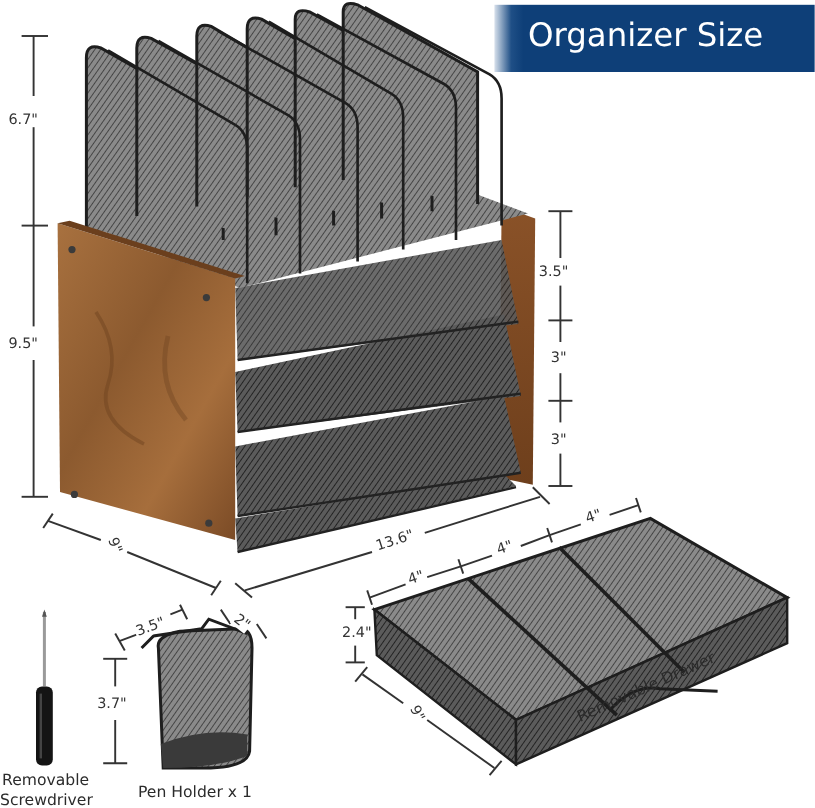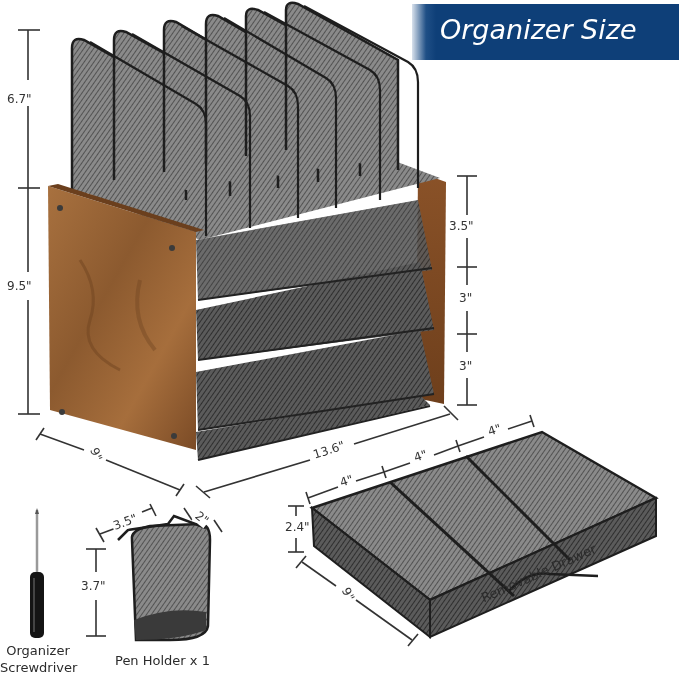--- a/index.html
+++ b/index.html
@@ -1,21 +1,20 @@
 <!DOCTYPE html>
 <html><head>
   <meta charset="utf-8">
   <style>
     html, body { margin: 0; padding: 0; background: #ffffff; }
     body { width: 679px; height: 673px; position: relative; overflow: hidden; font-family: "DejaVu Sans", sans-serif; }
     .lbl { position: absolute; font-size: 12px; color: #333; white-space: nowrap; background: #fff; padding: 0 1px; line-height: 13px; }
     .banner {
       position: absolute; left: 412px; top: 4px; width: 267px; height: 56px;
       background: linear-gradient(90deg, #d8e1ec 0px, #1f4f86 14px, #0e3f78 24px, #0e3f78 100%);
-      font-style: italic;
     }
     .banner-title {
       position: absolute; left: 28px; top: 10px; font-size: 27px; color: #ffffff; font-weight: normal; letter-spacing: 0px;
     }
     .caption { position: absolute; font-size: 13px; color: #2b2b2b; text-align: center; line-height: 17px; }
     svg { position: absolute; left: 0; top: 0; }
   </style>
 </head>
 <body>
 
@@ -192,15 +191,15 @@
 <span class="lbl" style="left:284px; top:521px;">2.4"</span>
 <span class="lbl" style="left:340px; top:588px; transform: rotate(64deg);">9"</span>
 <span class="caption" style="left:482px; top:590px; transform: rotate(-24deg); transform-origin: left center;">Removable Drawer</span>
 
 <span class="lbl" style="left:112px; top:516px; transform: rotate(-20deg);">3.5"</span>
 <span class="lbl" style="left:194px; top:512px; transform: rotate(38deg);">2"</span>
 <span class="lbl" style="left:80px; top:580px;">3.7"</span>
 <span class="caption" style="left:115px; top:652px;">Pen Holder x 1</span>
 
 <div class="caption" style="left:0px; top:642px; width:76px;">
-  <div>Organizer</div>
+  <div>Removable</div>
   <div>Screwdriver</div>
 </div>
 
 </body></html>

